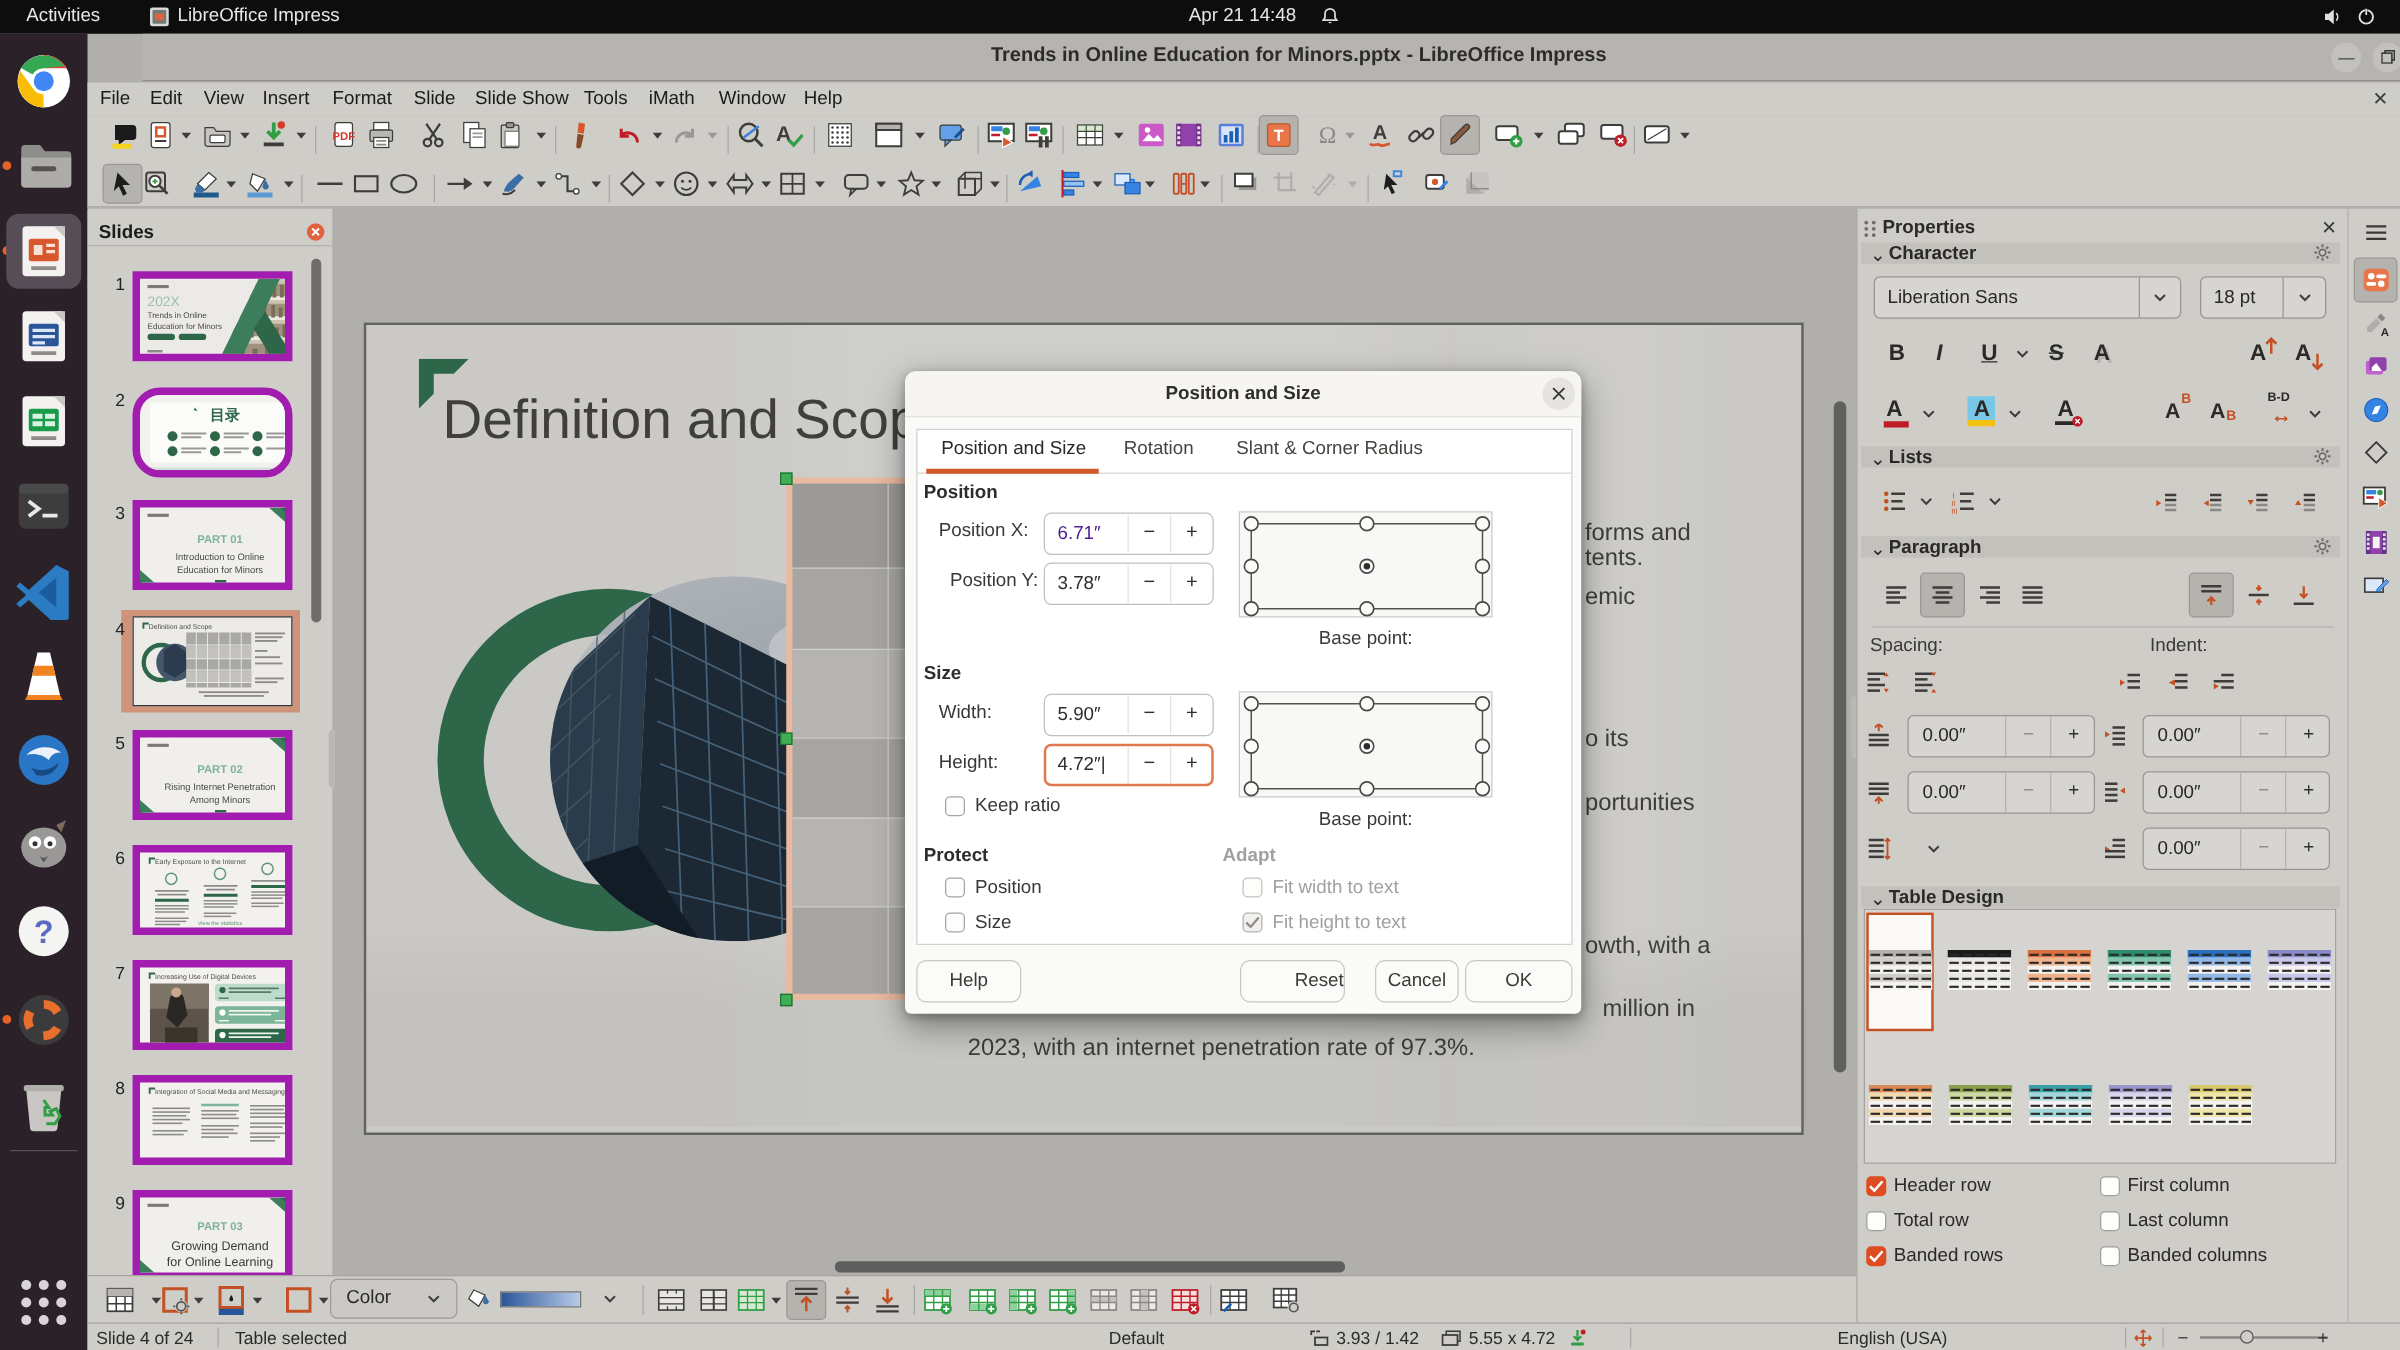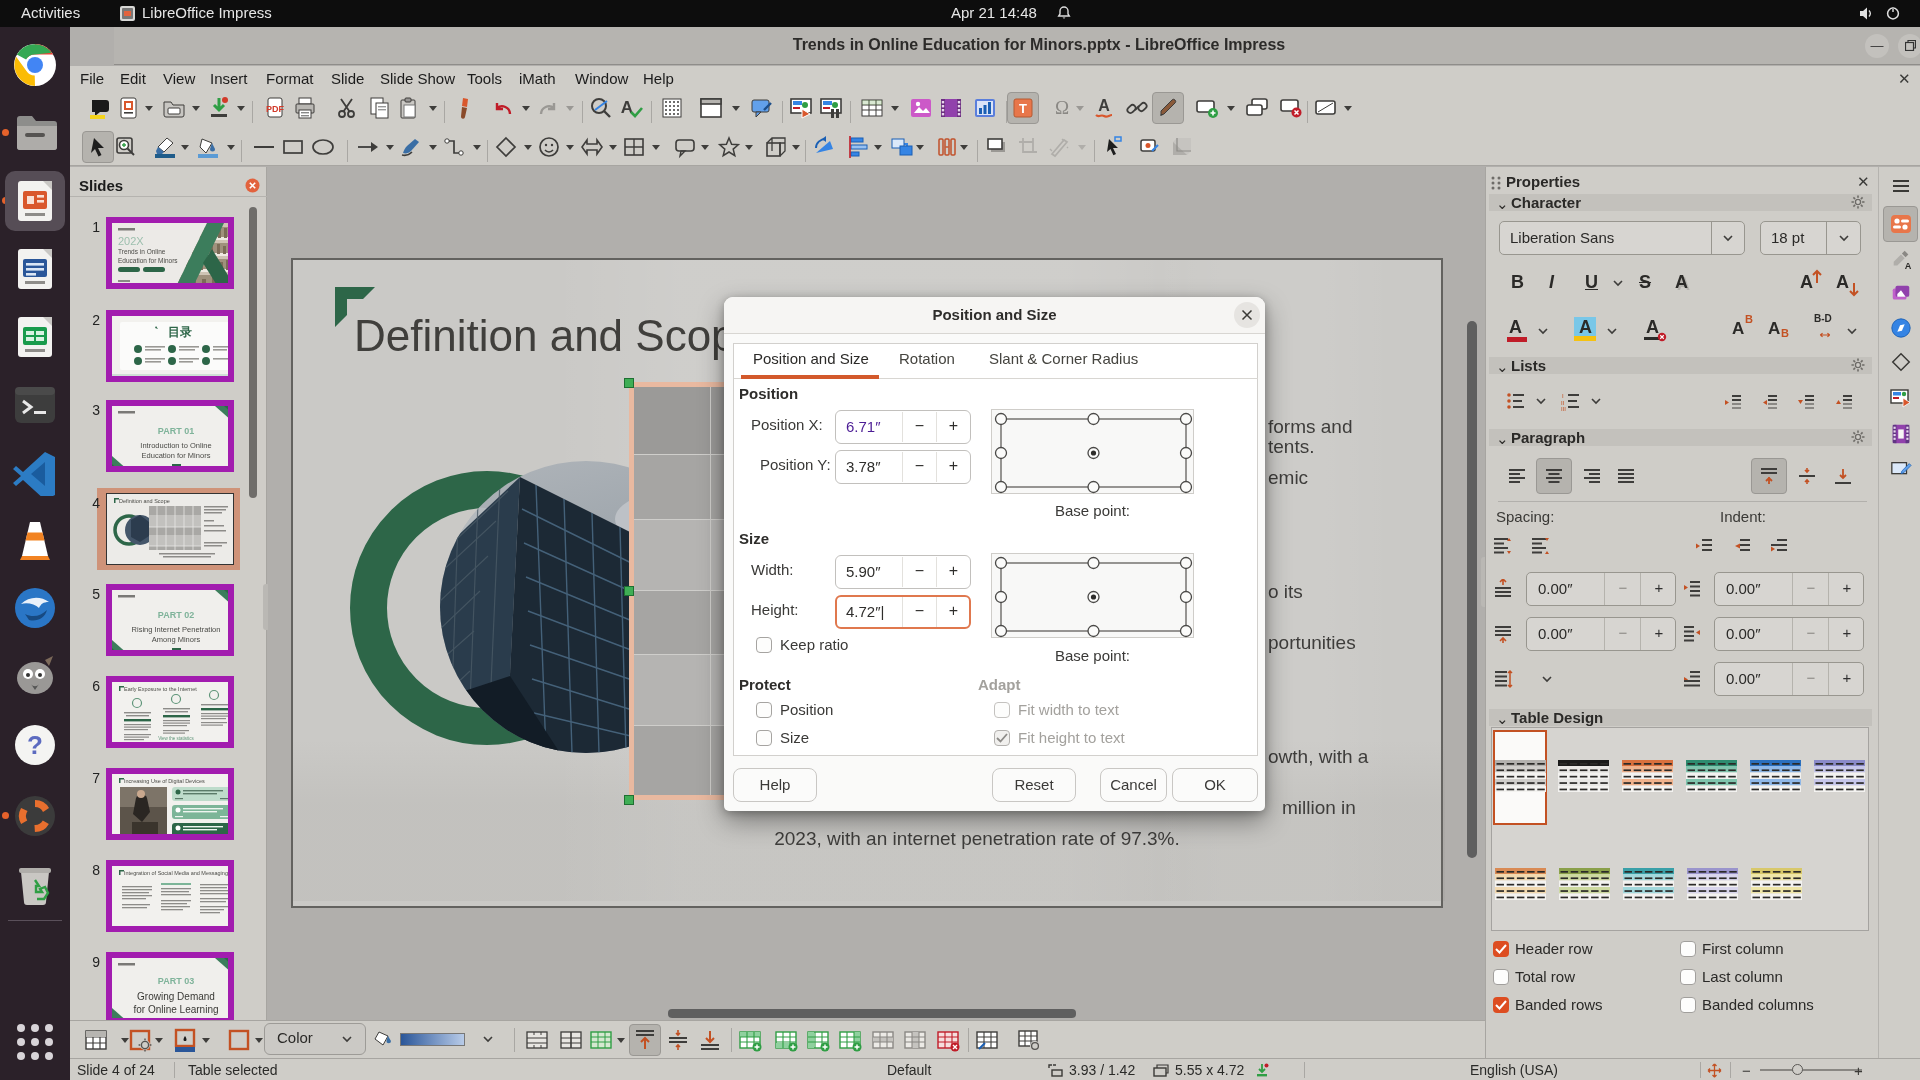--- a/index.html
+++ b/index.html
@@ -681,21 +681,21 @@
 <polygon points="112,0 128,0 128,33" fill="#2d6648" opacity="0"></polygon>
 <polygon points="100,26 128,72 111,72 91,40" fill="#2d6648"></polygon>
 <rect x="6" y="5" width="17" height="2.5" fill="#7a7976"></rect>
 <text x="6" y="22" font-size="11" fill="#9dbfae" font-family="Liberation Sans">202X</text>
 <text x="6" y="31" font-size="6.5" fill="#4a4a46" font-family="Liberation Sans">Trends in Online</text>
         <text x="6" y="40" font-size="6.5" fill="#4a4a46" font-family="Liberation Sans">Education for Minors</text>
 <rect x="6" y="44" width="22" height="5" rx="2.5" fill="#2d6648"></rect>
         <rect x="31" y="44" width="22" height="5" rx="2.5" fill="#2d6648"></rect>
 <rect x="6" y="57" width="12" height="2" fill="#8a8a86"></rect>
 </svg></div>
-<div class="thumb" style="top:143px;background:#f2f1ee;">
+<div class="thumb" style="top:143px;background:#f2f1ee;border-radius:22px;">
 <svg width="128" height="72" viewBox="0 0 128 72">
 <rect x="0" y="58" width="128" height="14" fill="#cfe0d5"></rect>
 <rect x="8" y="6" width="112" height="48" rx="2" fill="#fbfbfa"></rect>
 <text x="56" y="20" font-size="12" font-weight="bold" fill="#2d6648" font-family="Liberation Sans">目录</text>
 <path d="M44 10l2 3-3-1z" fill="#2d6648"></path>
 <g fill="#2d6648">
           <circle cx="26" cy="33" r="4"></circle>
           <circle cx="60" cy="33" r="4"></circle>
           <circle cx="94" cy="33" r="4"></circle>
           <circle cx="26" cy="45" r="4"></circle>
@@ -1992,16 +1992,16 @@
 <div class="abs" style="left:56px;top:432px;font-size:15px;">Size</div>
 <div class="abs bold" style="left:254px;top:379px;font-size:15px;color:#a3a19d;">Adapt</div>
 <div class="abs" style="left:270px;top:405px;width:16px;height:16px;background:#fdfdfc;border:1px solid #c4c2bf;border-radius:4px;"></div>
 <div class="abs" style="left:294px;top:404px;font-size:15px;color:#a3a19d;">Fit width to text</div>
 <div class="abs" style="left:270px;top:433px;width:16px;height:16px;background:#f1f0ee;border:1px solid #b3b1ae;border-radius:4px;"></div>
     <svg class="abs" style="left:272px;top:436px;" width="12" height="10" viewBox="0 0 12 10">
       <path d="M1 5l3.5 3.5L11 1" stroke="#8d8b88" stroke-width="1.8" fill="none"></path>
     </svg>
 <div class="abs" style="left:294px;top:432px;font-size:15px;color:#a3a19d;">Fit height to text</div>
 <div class="dbtn" style="left:9px;width:84px;">Help</div>
-<div class="dbtn" style="left:268px;width:84px;">Reset</div>
+<div class="dbtn" style="left:268px;width:84px;text-align:right;">Reset</div>
 <div class="dbtn" style="left:376px;width:67px;">Cancel</div>
 <div class="dbtn" style="left:448px;width:86px;">OK</div>
 </div>
 
 </body></html>

